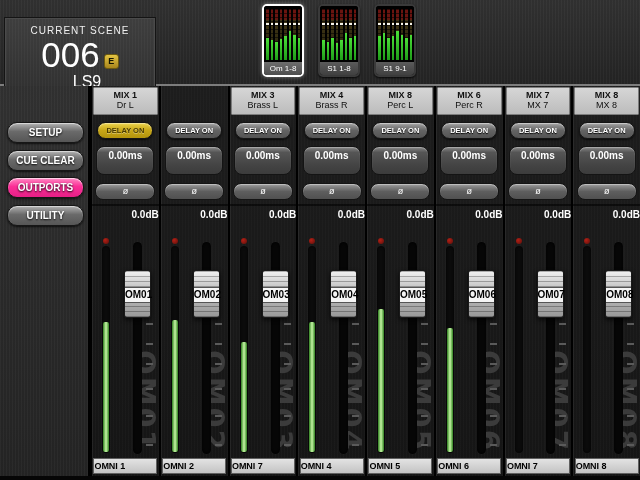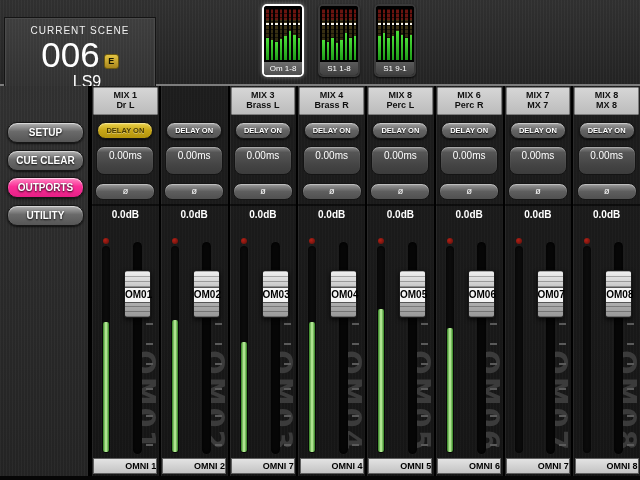--- a/index.html
+++ b/index.html
@@ -81,53 +81,53 @@
       repeating-linear-gradient(90deg, rgba(255,255,255,0.018) 0 1px, transparent 1px 3px),
       linear-gradient(#1d1d1d,#151515);
   }
   .strip-header{
     position:absolute;top:1px;left:1px;right:1px;height:26px;
     background:linear-gradient(#d6d6d6,#bcbcbc);
     border:1px solid #7c7c7c;border-radius:1px;
     color:#101010;text-align:center;
   }
   .mix-num{font-size:9px;font-weight:bold;margin-top:2px;}
-  .mix-name{font-size:9px;font-weight:bold;}
+  .mix-name{font-size:9px;font-weight:normal;}
   .delay-btn{
     position:absolute;top:36px;left:50%;transform:translateX(-50%);
     width:54px;height:15px;border-radius:9px;
     background:linear-gradient(#a6a6a6,#636363 50%,#545454);
     border:1px solid #141414;
     box-shadow:inset 0 1px 1px rgba(255,255,255,0.45), 0 1px 2px rgba(0,0,0,0.7);
     color:#fff;font-size:7.5px;font-weight:bold;text-align:center;line-height:15px;
     text-shadow:0 1px 1px #000;cursor:pointer;
   }
   .delay-btn.active{
     background:linear-gradient(#eed54c,#c7a617 50%,#b3940d);
     color:#4a3c00;text-shadow:0 1px 0 rgba(255,255,255,0.35);
   }
   .ms-box{
     position:absolute;top:60px;left:50%;transform:translateX(-50%);
     width:58px;height:29px;border-radius:8px;
     background:linear-gradient(#8a8a8a,#555 20%,#434343 70%,#3c3c3c);
     border:1px solid #141414;
     box-shadow:inset 0 1px 1px rgba(255,255,255,0.3);
-    color:#fff;font-size:10px;font-weight:normal;text-align:center;padding-top:3px;
+    color:#fff;font-size:10px;font-weight:bold;text-align:center;padding-top:3px;
     box-sizing:border-box;cursor:pointer;
   }
   .phase-btn{
     position:absolute;top:97px;left:50%;transform:translateX(-50%);
     width:58px;height:15px;border-radius:8px;
     background:linear-gradient(#9c9c9c,#5e5e5e 50%,#505050);
     border:1px solid #141414;
     box-shadow:inset 0 1px 1px rgba(255,255,255,0.4);
     color:#fff;font-size:9px;text-align:center;line-height:14px;cursor:pointer;
   }
   .section-line{position:absolute;top:118px;left:0;right:0;height:2px;background:rgba(0,0,0,0.55);}
-  .level{position:absolute;top:123px;left:0;right:0;text-align:center;color:#fff;font-size:10px;font-weight:bold;}
+  .level{position:absolute;top:123px;left:0;right:0;text-align:right;color:#fff;font-size:10px;font-weight:bold;}
   
   .fader-area{position:absolute;top:138px;left:0;right:0;height:232px;}
   .peak-dot{position:absolute;left:11px;top:14px;width:6px;height:6px;border-radius:50%;
     background:radial-gradient(circle at 35% 35%, #b32016, #5c0f0a);}
   .meter-track{position:absolute;left:10px;top:22px;width:8px;bottom:3px;border-radius:4px;
     background:#0b0b0b;box-shadow:inset 0 0 3px #000, 0 0 1px rgba(255,255,255,0.1);}
   .meter-fill{position:absolute;left:1px;right:1px;bottom:1px;border-radius:2px;
     background:linear-gradient(to right,#2f7f1f,#c7f7a6 50%,#2f7f1f);}
   .fader-track{position:absolute;left:41px;top:18px;width:9px;bottom:2px;border-radius:5px;
     background:#070707;box-shadow:inset 0 0 4px #000, 0 0 1px rgba(255,255,255,0.12);cursor:pointer;}
@@ -149,21 +149,21 @@
   .watermark{
     position:absolute;right:0px;bottom:4px;writing-mode:vertical-rl;
     color:#3b3b3b;font-size:29px;font-weight:bold;line-height:1;letter-spacing:2px;
     font-family:"DejaVu Sans",sans-serif;z-index:0;
   }
   .omni{
     position:absolute;top:372px;left:50%;transform:translateX(-50%);
     width:62px;height:14px;line-height:14px;
     background:linear-gradient(#e3e3e3,#c3c3c3);
     border:1px solid #5f5f5f;
-    color:#000;font-size:9px;font-weight:bold;text-align:right;
+    color:#000;font-size:9px;font-weight:bold;text-align:left;
   }
   .bottom-edge{position:absolute;left:0;bottom:0;width:640px;height:4px;background:#060606;}
 </style>
 </head>
 <body>
 
 <div class="topbar brushed">
   <div class="scene-panel">
     <div class="scene-label">CURRENT SCENE</div>
     <div class="scene-row">

